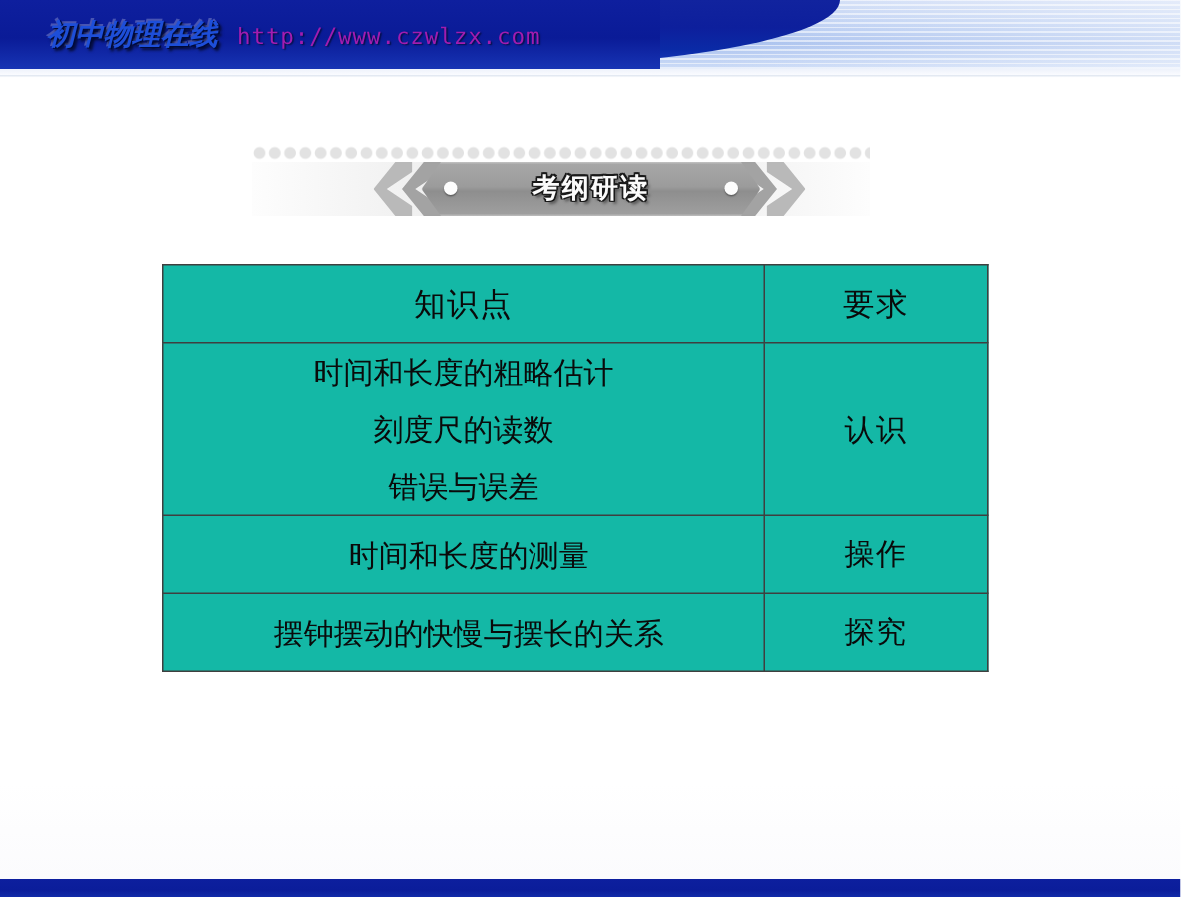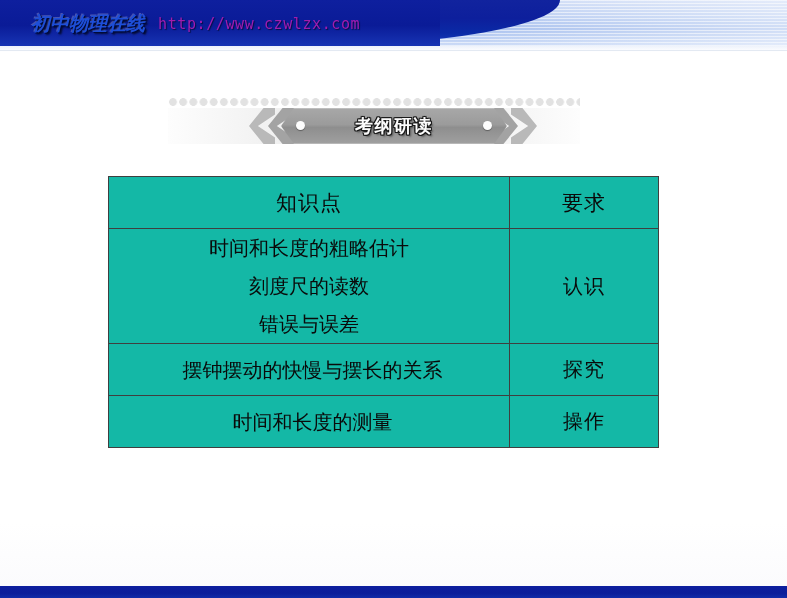--- a/index.html
+++ b/index.html
@@ -350,28 +350,28 @@
         <td class="topic-cell">
           <span class="ln">时间和长度的粗略估计</span>
           <span class="ln">刻度尺的读数</span>
           <span class="ln">错误与误差</span>
         </td>
         <td class="req-cell">认识</td>
       </tr>
 
       <tr class="row-single">
         <td class="topic-cell">
+          <span class="ln">时间和长度的测量</span>
+        </td>
+        <td class="req-cell">操作</td>
+      </tr>
+
+      <tr class="row-single">
+        <td class="topic-cell">
           <span class="ln">摆钟摆动的快慢与摆长的关系</span>
         </td>
         <td class="req-cell">探究</td>
       </tr>
-
-      <tr class="row-single">
-        <td class="topic-cell">
-          <span class="ln">时间和长度的测量</span>
-        </td>
-        <td class="req-cell">操作</td>
-      </tr>
     </tbody>
   </table>
 </div>
 
 <div class="footer-bar"></div>
 
 </body></html>

